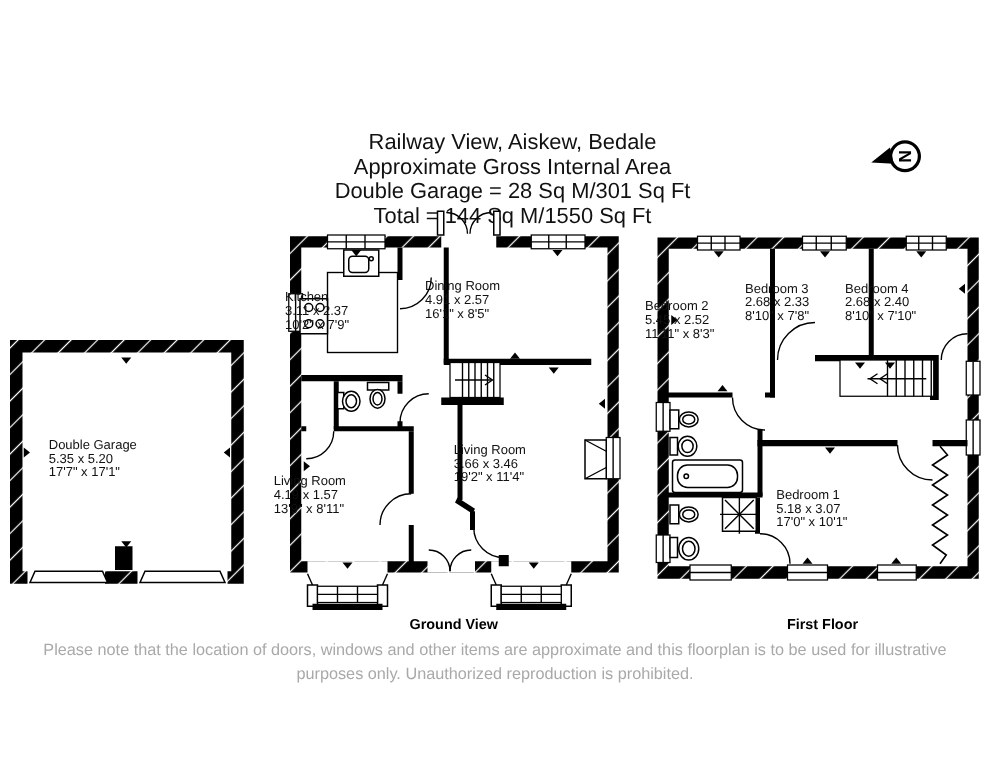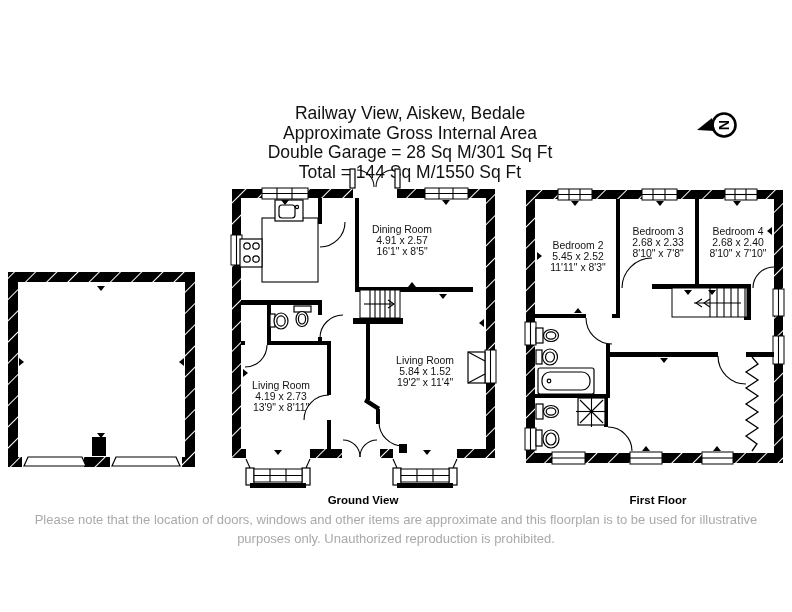--- a/index.html
+++ b/index.html
@@ -1,20 +1,20 @@
 <!DOCTYPE html>
 <html><head>
 <meta charset="utf-8">
 <style>
   html,body{margin:0;padding:0;background:#fff;}
   body{font-family:"Liberation Sans",sans-serif;color:#1a1a1a;}
   .canvas{position:relative;width:792px;height:612px;background:#fff;overflow:hidden;}
   .title-block{position:absolute;top:62px;left:14px;width:792px;text-align:center;
                font-size:17.5px;line-height:19.6px;color:#111;margin-top:42px;}
-  .room-label{position:absolute;width:124px;text-align:center;font-size:10.4px;
+  .room-label{position:absolute;width:124px;text-align:left;font-size:10.4px;
               line-height:11.2px;color:#111;pointer-events:none;}
   .floor-label{position:absolute;width:160px;text-align:center;font-size:11.5px;
                font-weight:bold;color:#000;}
   .footer-note{position:absolute;top:510px;left:0;width:792px;text-align:center;
                font-size:13px;line-height:19px;color:#a9a9a9;}
   svg.plan{position:absolute;}
   .w{fill:#000;}
   .thin{fill:none;stroke:#000;stroke-width:1.1;}
   .arc{fill:none;stroke:#000;stroke-width:1.1;}
   .win{fill:#fff;stroke:#000;stroke-width:1;}
@@ -329,50 +329,65 @@
       <polygon points="772,227 772,235 767,231"></polygon>
       <polygon points="574,313 582,313 578,308"></polygon>
       <polygon points="684,290 692,290 688,295"></polygon>
       <polygon points="708,290 716,290 712,295"></polygon>
       <polygon points="660,358 668,358 664,363"></polygon>
       <polygon points="642,451 650,451 646,446"></polygon>
       <polygon points="713,451 721,451 717,446"></polygon>
     </g>
   </svg>
 
+  <div class="room-label" style="left:39px;top:351px">
+    <div>Double Garage</div>
+    <div>5.35 x 5.20</div>
+    <div>17'7" x 17'1"</div>
+  </div>
+  <div class="room-label" style="left:228px;top:233px">
+    <div>Kitchen</div>
+    <div>3.11 x 2.37</div>
+    <div>10'2" x 7'9"</div>
+  </div>
   <div class="room-label" style="left:340px;top:224px">
     <div>Dining Room</div>
     <div>4.91 x 2.57</div>
     <div>16'1" x 8'5"</div>
   </div>
   <div class="room-label" style="left:219px;top:380px">
     <div>Living Room</div>
-    <div>4.19 x 2.73</div>
+    <div>4.19 x 1.57</div>
     <div>13'9" x 8'11"</div>
   </div>
   <div class="room-label" style="left:363px;top:355px">
     <div>Living Room</div>
-    <div>5.84 x 1.52</div>
+    <div>3.66 x 3.46</div>
     <div>19'2" x 11'4"</div>
   </div>
   <div class="room-label" style="left:516px;top:240px">
     <div>Bedroom 2</div>
     <div>5.45 x 2.52</div>
     <div>11'11" x 8'3"</div>
   </div>
   <div class="room-label" style="left:596px;top:226px">
     <div>Bedroom 3</div>
     <div>2.68 x 2.33</div>
     <div>8'10" x 7'8"</div>
   </div>
   <div class="room-label" style="left:676px;top:226px">
     <div>Bedroom 4</div>
     <div>2.68 x 2.40</div>
     <div>8'10" x 7'10"</div>
   </div>
+  <div class="room-label" style="left:621px;top:391px">
+    <div>Bedroom 1</div>
+    <div>5.18 x 3.07</div>
+    <div>17'0" x 10'1"</div>
+  </div>
 
   <div class="floor-label" style="left:283px;top:494px">Ground View</div>
   <div class="floor-label" style="left:578px;top:494px">First Floor</div>
 
   <div class="footer-note">
     <div>Please note that the location of doors, windows and other items are approximate and this floorplan is to be used for illustrative</div>
     <div>purposes only. Unauthorized reproduction is prohibited.</div>
   </div>
 
 </div>

